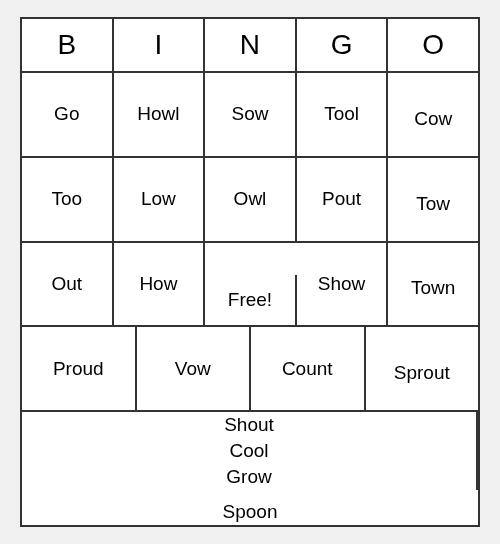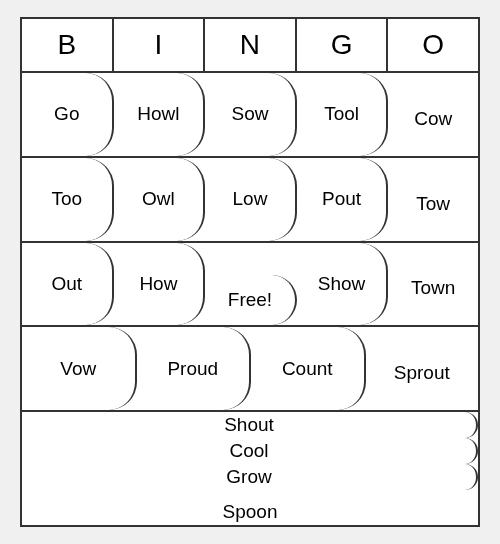--- a/index.html
+++ b/index.html
@@ -66,21 +66,20 @@
 
     .bingo-cell {
       flex: 1;
       display: flex;
       align-items: center;
       justify-content: center;
       font-size: 19px;
       border-right: 2px solid #333;
       text-align: center;
       padding: 2px;
-      border-radius: 28px;
     }
 
     .bingo-cell:last-child {
       border-right: none;
       margin-top: 9px;
     }
 
     .free-cell {
       font-weight: normal;
       margin-top: 32px;
@@ -100,35 +99,35 @@
   <div class="bingo-body">
     <div class="bingo-row">
       <div class="bingo-cell">Go</div>
       <div class="bingo-cell">Howl</div>
       <div class="bingo-cell">Sow</div>
       <div class="bingo-cell">Tool</div>
       <div class="bingo-cell">Cow</div>
     </div>
     <div class="bingo-row">
       <div class="bingo-cell">Too</div>
+      <div class="bingo-cell">Low</div>
       <div class="bingo-cell">Owl</div>
-      <div class="bingo-cell">Low</div>
       <div class="bingo-cell">Pout</div>
       <div class="bingo-cell">Tow</div>
     </div>
     <div class="bingo-row">
       <div class="bingo-cell">Out</div>
       <div class="bingo-cell">How</div>
       <div class="bingo-cell free-cell">Free!</div>
       <div class="bingo-cell">Show</div>
       <div class="bingo-cell">Town</div>
     </div>
     <div class="bingo-row">
+      <div class="bingo-cell">Proud</div>
       <div class="bingo-cell">Vow</div>
-      <div class="bingo-cell">Proud</div>
       <div class="bingo-cell">Count</div>
       <div class="bingo-cell">Sprout</div>
     </div>
     <div class="bingo-row">
       <div class="bingo-cell">Shout</div>
       <div class="bingo-cell">Cool</div>
       <div class="bingo-cell">Grow</div>
       <div class="bingo-cell">Spoon</div>
     </div>
   </div>

